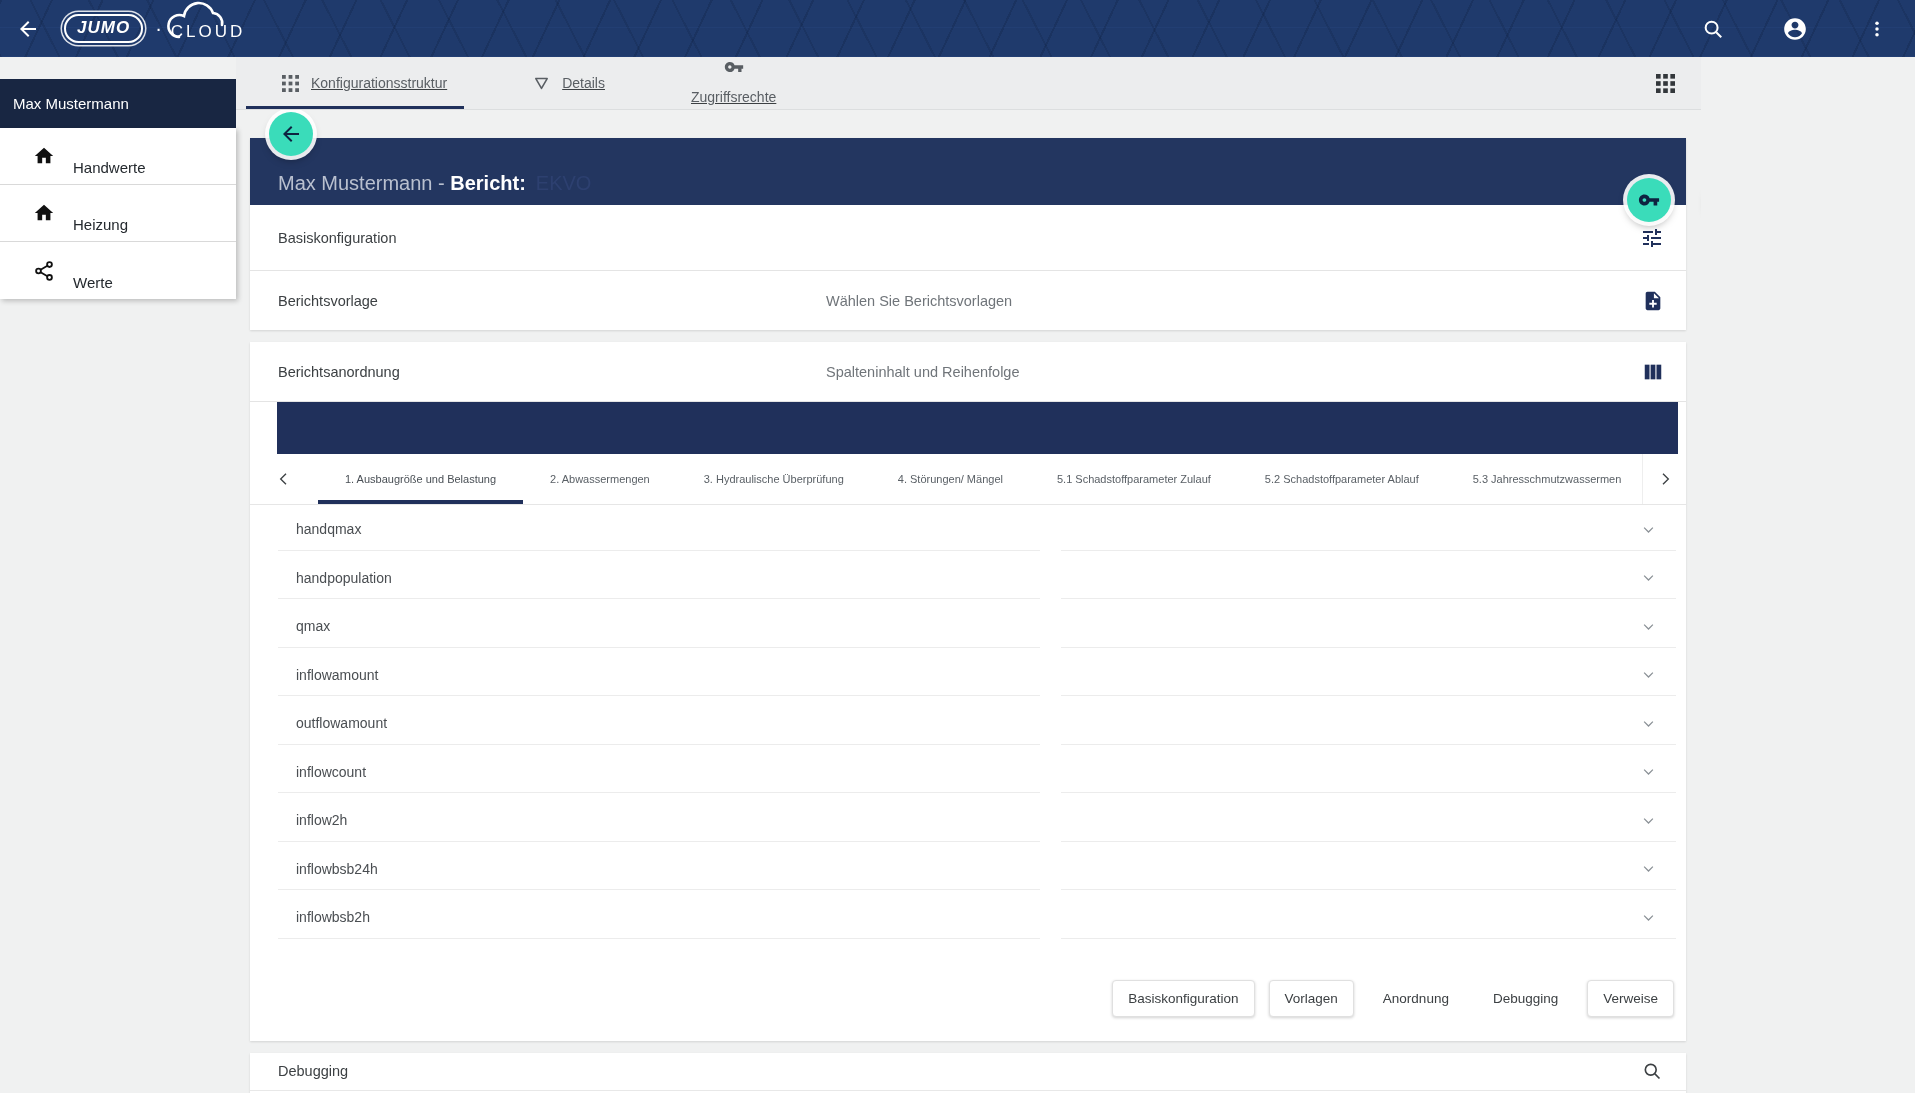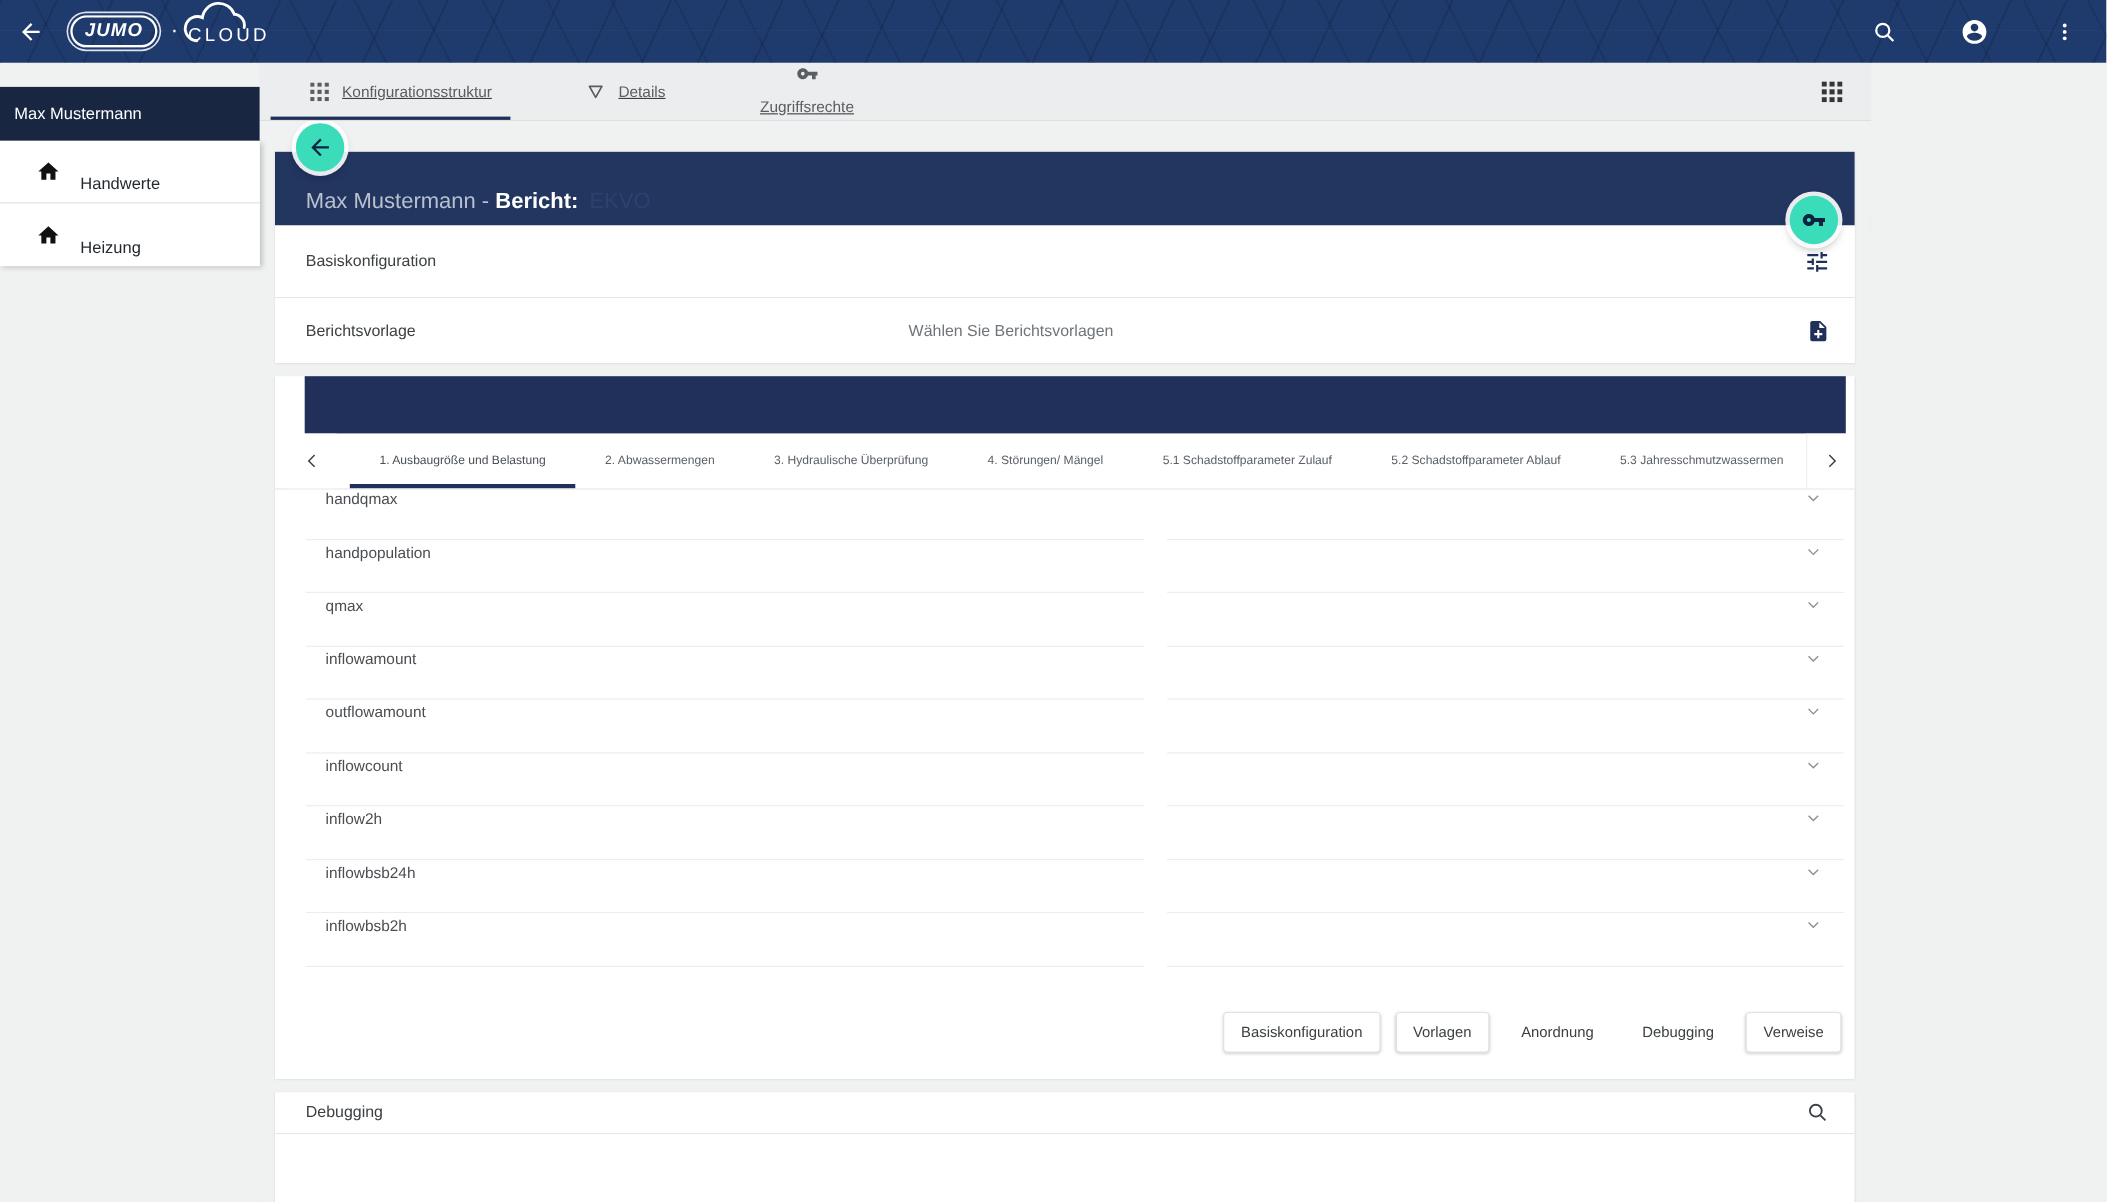--- a/index.html
+++ b/index.html
@@ -77,21 +77,21 @@
   .navybar { height:52px; background:#20305b; margin:0 8px 0 27px; }
   .rtabs { position:relative; height:51px; border-bottom:1px solid #e6e6e6; display:flex; align-items:stretch; overflow:hidden; padding-left:68px; }
   .rt-chev { position:absolute; top:0; width:44px; height:100%; background:#fff; border:none; display:flex; align-items:center; justify-content:center; color:#3c4043; cursor:pointer; z-index:5; }
   .rt-chev.left { left:12px; }
   .rt-chev.right { right:0; border-left:1px solid #eee; }
   .rtab { flex:none; display:flex; align-items:center; padding:0 27px; font-size:11px; color:#5a6066; white-space:nowrap; position:relative; cursor:pointer; }
   .rtab.active { color:#494f55; }
   .rtab.active::after { content:""; position:absolute; left:0; right:0; bottom:0; height:4px; background:#20305b; }
 
   
-  .frow { position:relative; height:48.5px; display:flex; align-items:flex-start; cursor:pointer; }
+  .frow { position:relative; height:48.5px; display:flex; align-items:center; cursor:pointer; }
   .frow .lbl { margin-left:46px; font-size:14px; color:#4a4e52; }
   .frow .chev { position:absolute; right:30px; color:#8a9096; display:flex; }
   .frow i.u1, .frow i.u2 { position:absolute; bottom:3px; height:1px; background:#ececec; }
   .frow i.u1 { left:28px; width:calc(55% - 28px); }
   .frow i.u2 { left:56.5%; right:10px; }
 
   
   .fbtns { display:flex; justify-content:flex-end; align-items:center; gap:14px; padding:38px 12px 24px 0; }
   .fbtn { height:37px; padding:0 15px; font-family:"Liberation Sans",sans-serif; font-size:13.5px; font-weight:500; color:#3c4043; background:#fff; cursor:pointer; }
   .fbtn.raised { border:1px solid #e0e0e0; border-radius:4px; box-shadow:0 1px 3px rgba(0,0,0,.18); }
@@ -160,20 +160,31 @@
         <span class="lbl">Handwerte</span>
       </div>
       <div class="sb-item">
         <span class="icn">
           <svg width="22" height="22" viewBox="0 0 24 24" fill="currentColor">
               <path d="M10 20v-6h4v6h5v-8h3L12 3 2 12h3v8z"></path>
             </svg>
         </span>
         <span class="lbl">Heizung</span>
       </div>
+      <div class="sb-item">
+        <span class="icn">
+          <svg width="22" height="22" viewBox="0 0 24 24" fill="none" stroke="currentColor" stroke-width="2">
+              <circle cx="18" cy="5" r="2.6"></circle>
+              <circle cx="6" cy="12" r="2.6"></circle>
+              <circle cx="18" cy="19" r="2.6"></circle>
+              <path d="M8.3 10.7 15.7 6.3M8.3 13.3 15.7 17.7"></path>
+            </svg>
+        </span>
+        <span class="lbl">Werte</span>
+      </div>
     </div>
   </aside>
 
   <div class="main">
 
     <div class="tabbar">
       <div class="ntab t1">
         <span class="icn">
           <svg width="17" height="17" viewBox="0 0 18 18" fill="currentColor">
               <rect x="0" y="0" width="4" height="4"></rect>
@@ -270,20 +281,31 @@
             <svg width="22" height="22" viewBox="0 0 24 24" fill="currentColor">
                 <path d="M14 2H6c-1.1 0-1.99.9-1.99 2L4 20c0 1.1.89 2 1.99 2H18c1.1 0 2-.9 2-2V8l-6-6zm2 14h-3v3h-2v-3H8v-2h3v-3h2v3h3v2zm-3-7V3.5L18.5 9H13z"></path>
               </svg>
           </span>
         </div>
       </section>
 
       <div class="gap12"></div>
 
       <section class="card card2">
+        <div class="crow h60">
+          <span class="lbl">Berichtsanordnung</span>
+          <span class="hint">Spalteninhalt und Reihenfolge</span>
+          <span class="ricn">
+            <svg width="22" height="22" viewBox="0 0 24 24" fill="currentColor">
+                <rect x="3" y="4" width="5.2" height="16"></rect>
+                <rect x="9.4" y="4" width="5.2" height="16"></rect>
+                <rect x="15.8" y="4" width="5.2" height="16"></rect>
+              </svg>
+          </span>
+        </div>
 
         <div class="navybar"></div>
 
         <div class="rtabs">
           <button class="rt-chev left">
             <svg width="16" height="16" viewBox="0 0 24 24" fill="none" stroke="currentColor" stroke-width="2">
                 <polyline points="15,4 7,12 15,20"></polyline>
               </svg>
           </button>
           <div class="rtab active">1. Ausbaugröße und Belastung</div>

